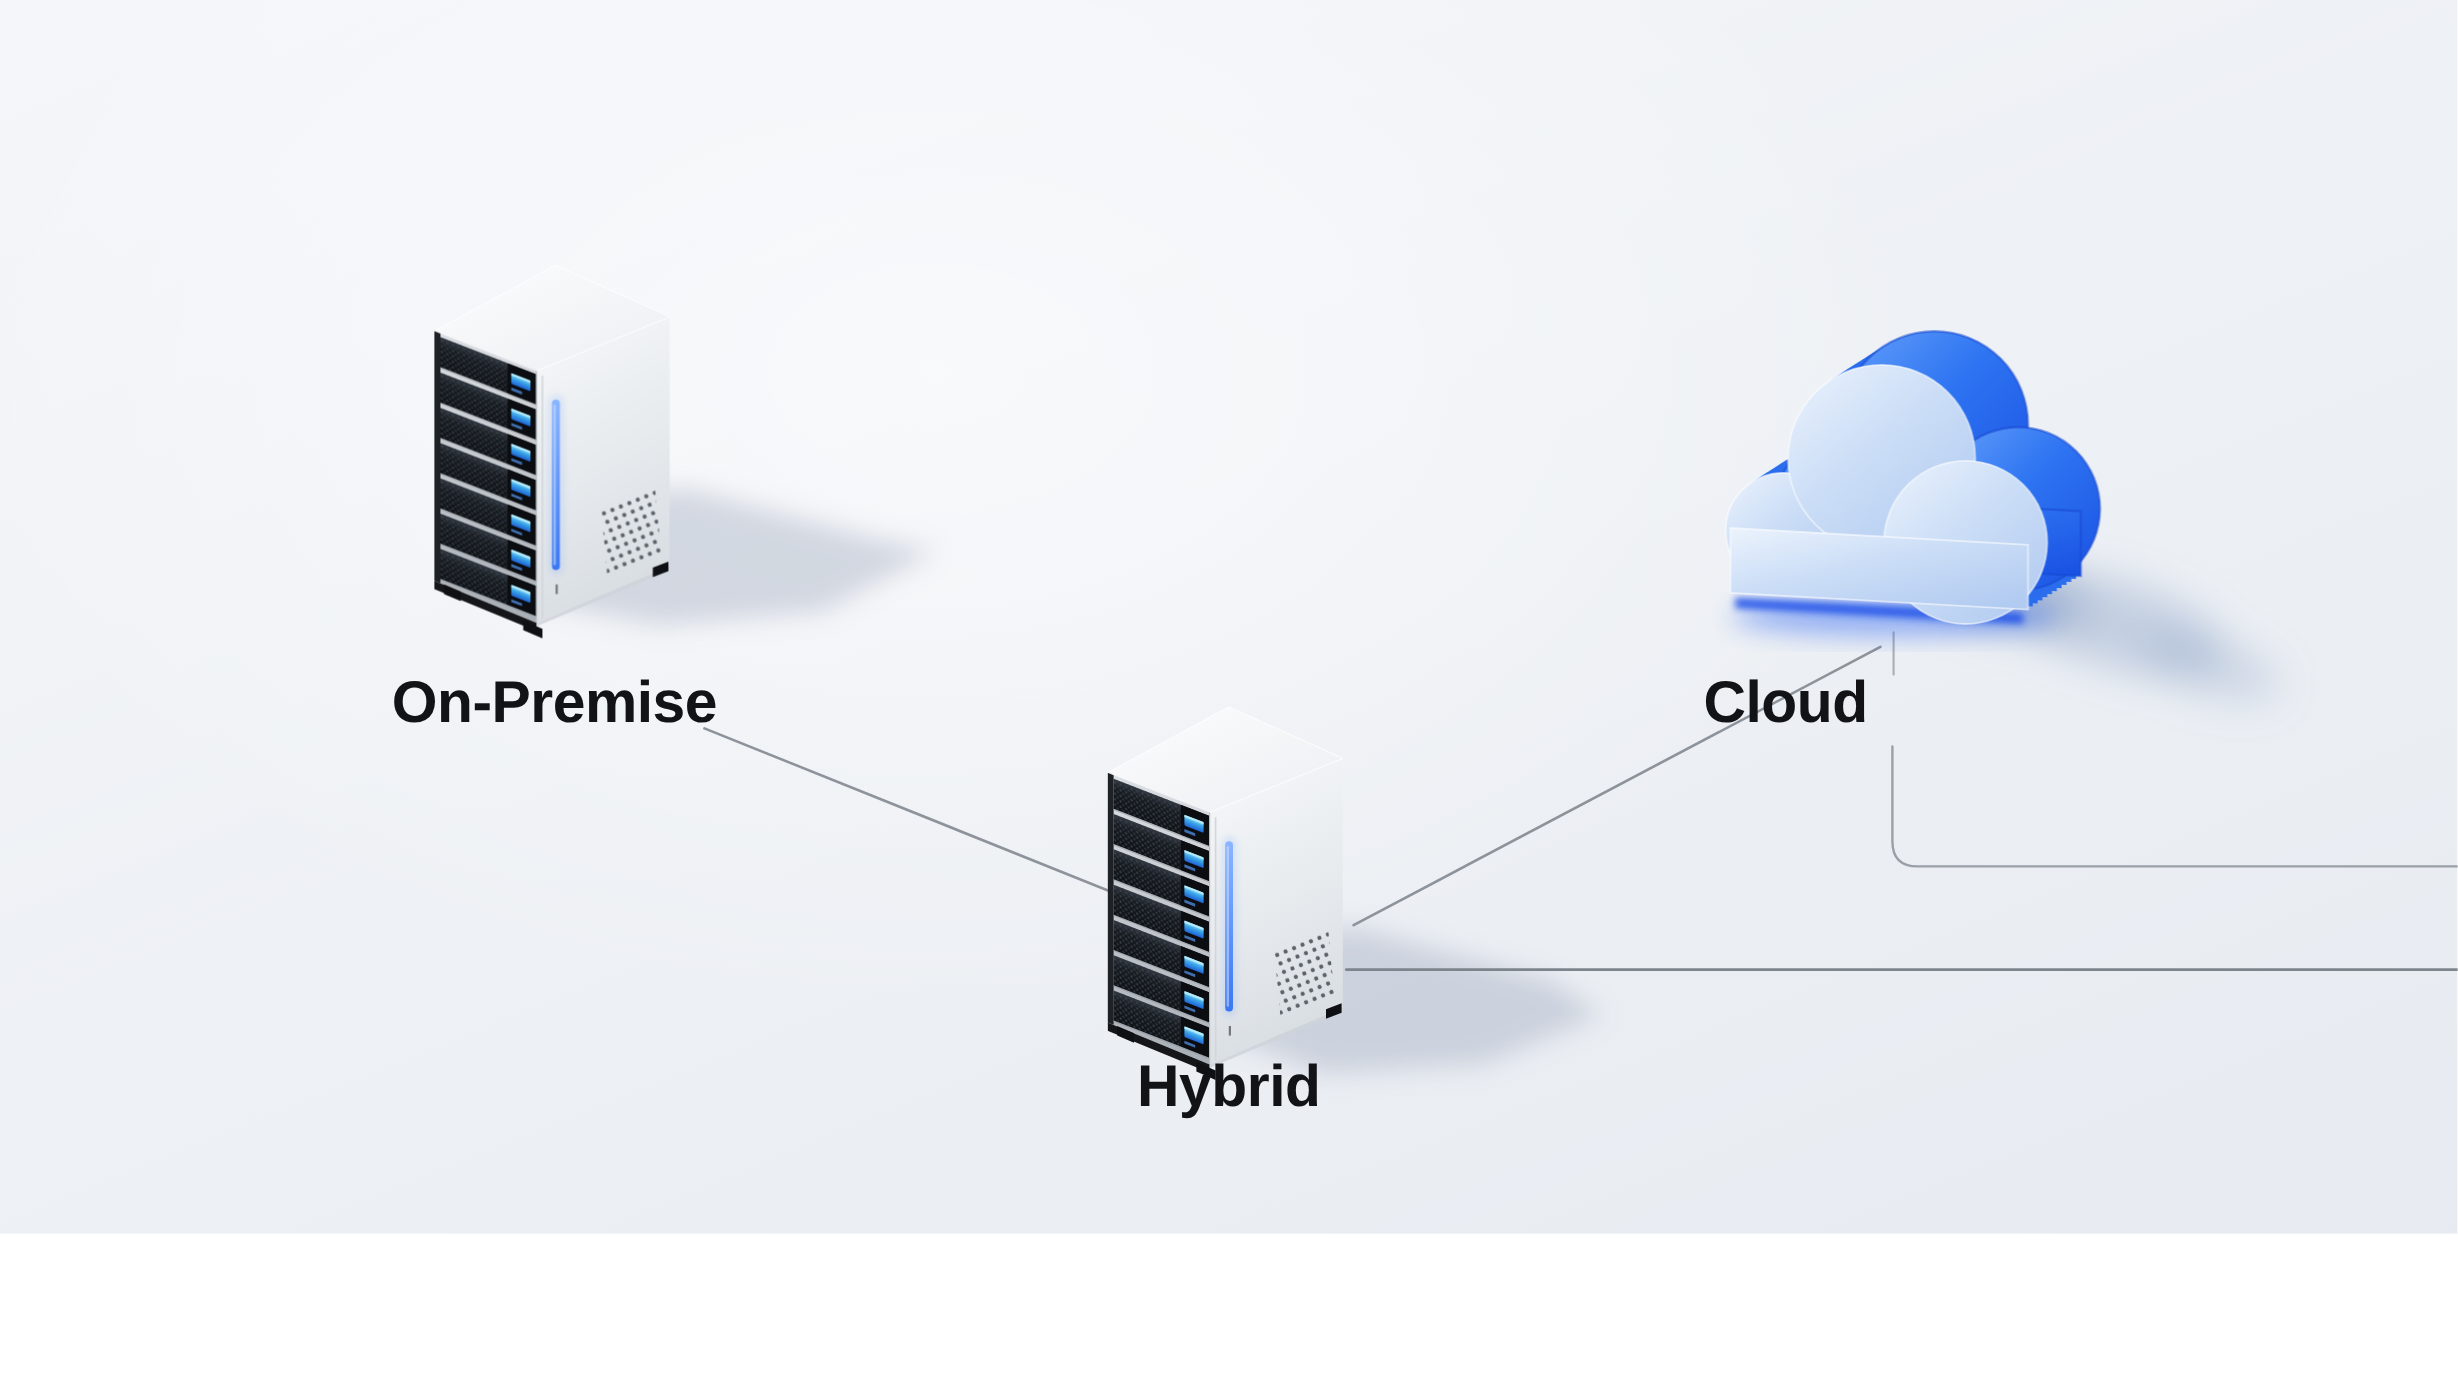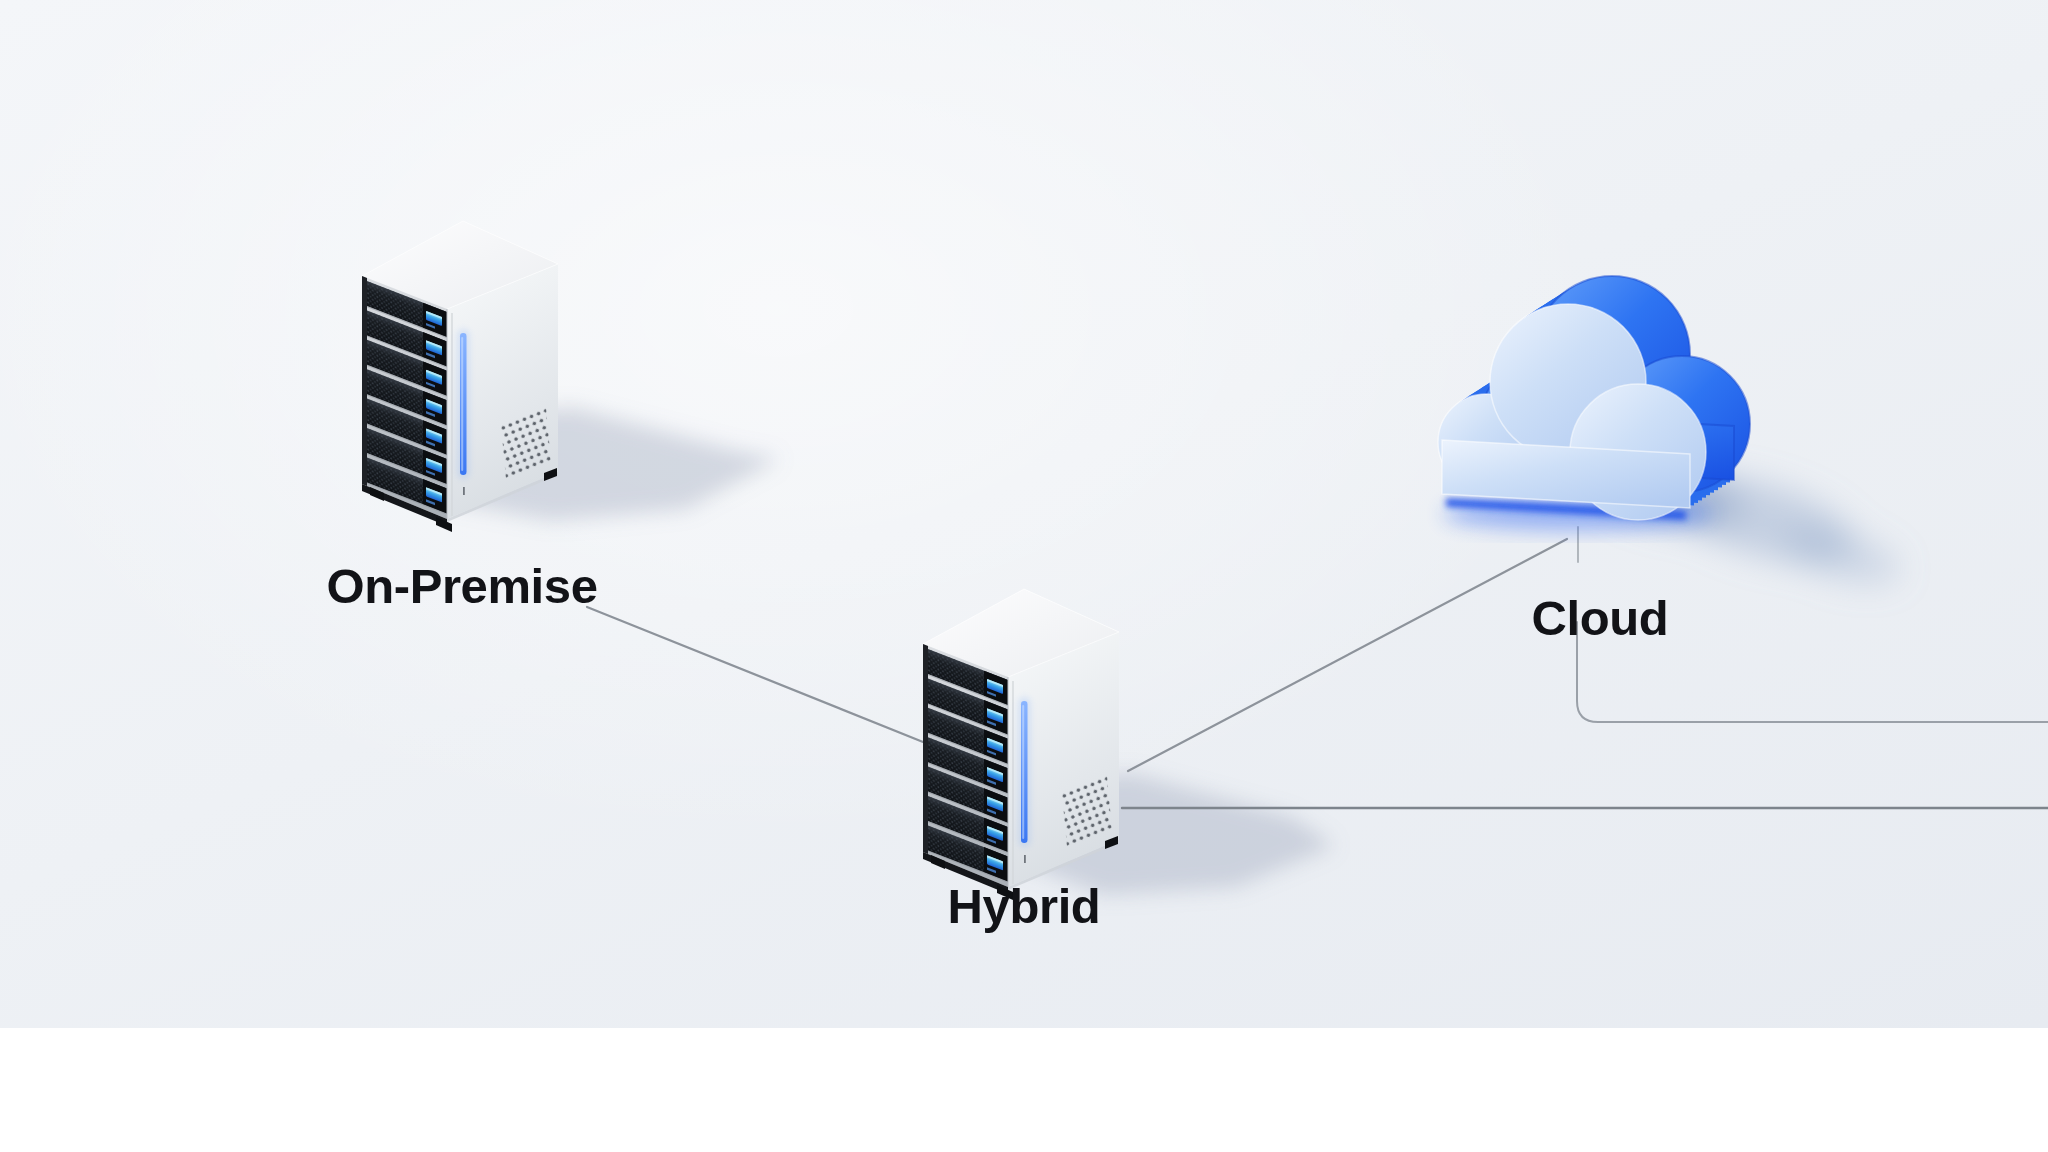--- a/index.html
+++ b/index.html
@@ -14,21 +14,21 @@
       linear-gradient(158deg,#f4f6f9 0%,#eef1f5 48%,#e7ebf1 100%);
   }
   .scene-svg{position:absolute;left:0;top:0;}
   .node-label{
     position:absolute;transform:translateX(-50%);
     font-size:49px;font-weight:600;letter-spacing:-.4px;
     color:#121317;white-space:nowrap;line-height:1;
   }
   .label-on-premise{left:462px;top:562px;}
   .label-hybrid{left:1024px;top:882px;}
-  .label-cloud{left:1600px;top:562px;margin-top:32px;}
+  .label-cloud{left:1488px;top:562px;}
 </style>
 </head>
 <body>
 
 <div class="scene">
 
   <svg class="scene-svg" width="2048" height="1152" viewBox="0 0 2048 1152">
     <defs>
       <linearGradient id="gTop" x1="0" y1="0" x2="1" y2="1">
         <stop offset="0" stop-color="#fdfdfe"></stop>

